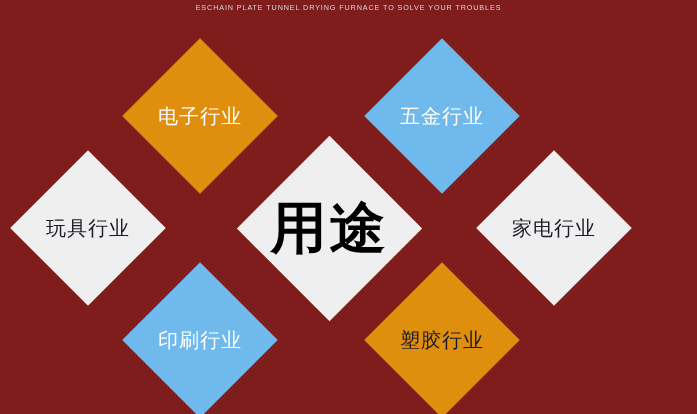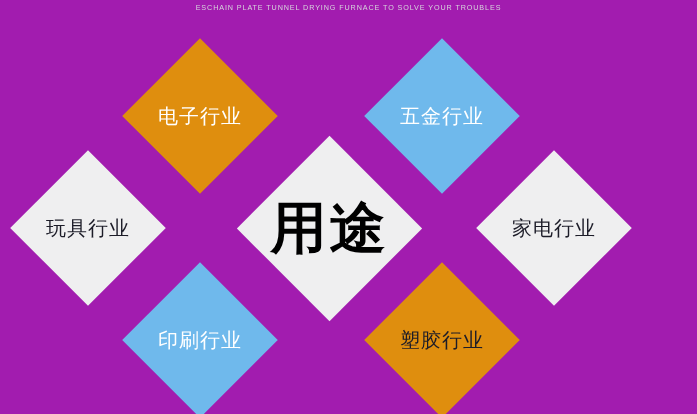--- a/index.html
+++ b/index.html
@@ -14,21 +14,21 @@
     overflow: hidden;
     font-family: "DejaVu Sans", "Liberation Sans", sans-serif;
   }
 
   #stage {
     position: absolute;
     left: 0;
     top: 0;
     width: 697px;
     height: 414px;
-    background: #a21caf;
+    background: #7f1d1d;
   }
 
   
   .header-band {
     position: absolute;
     left: 0;
     top: 0;
     width: 697px;
     height: 20px;
   }

